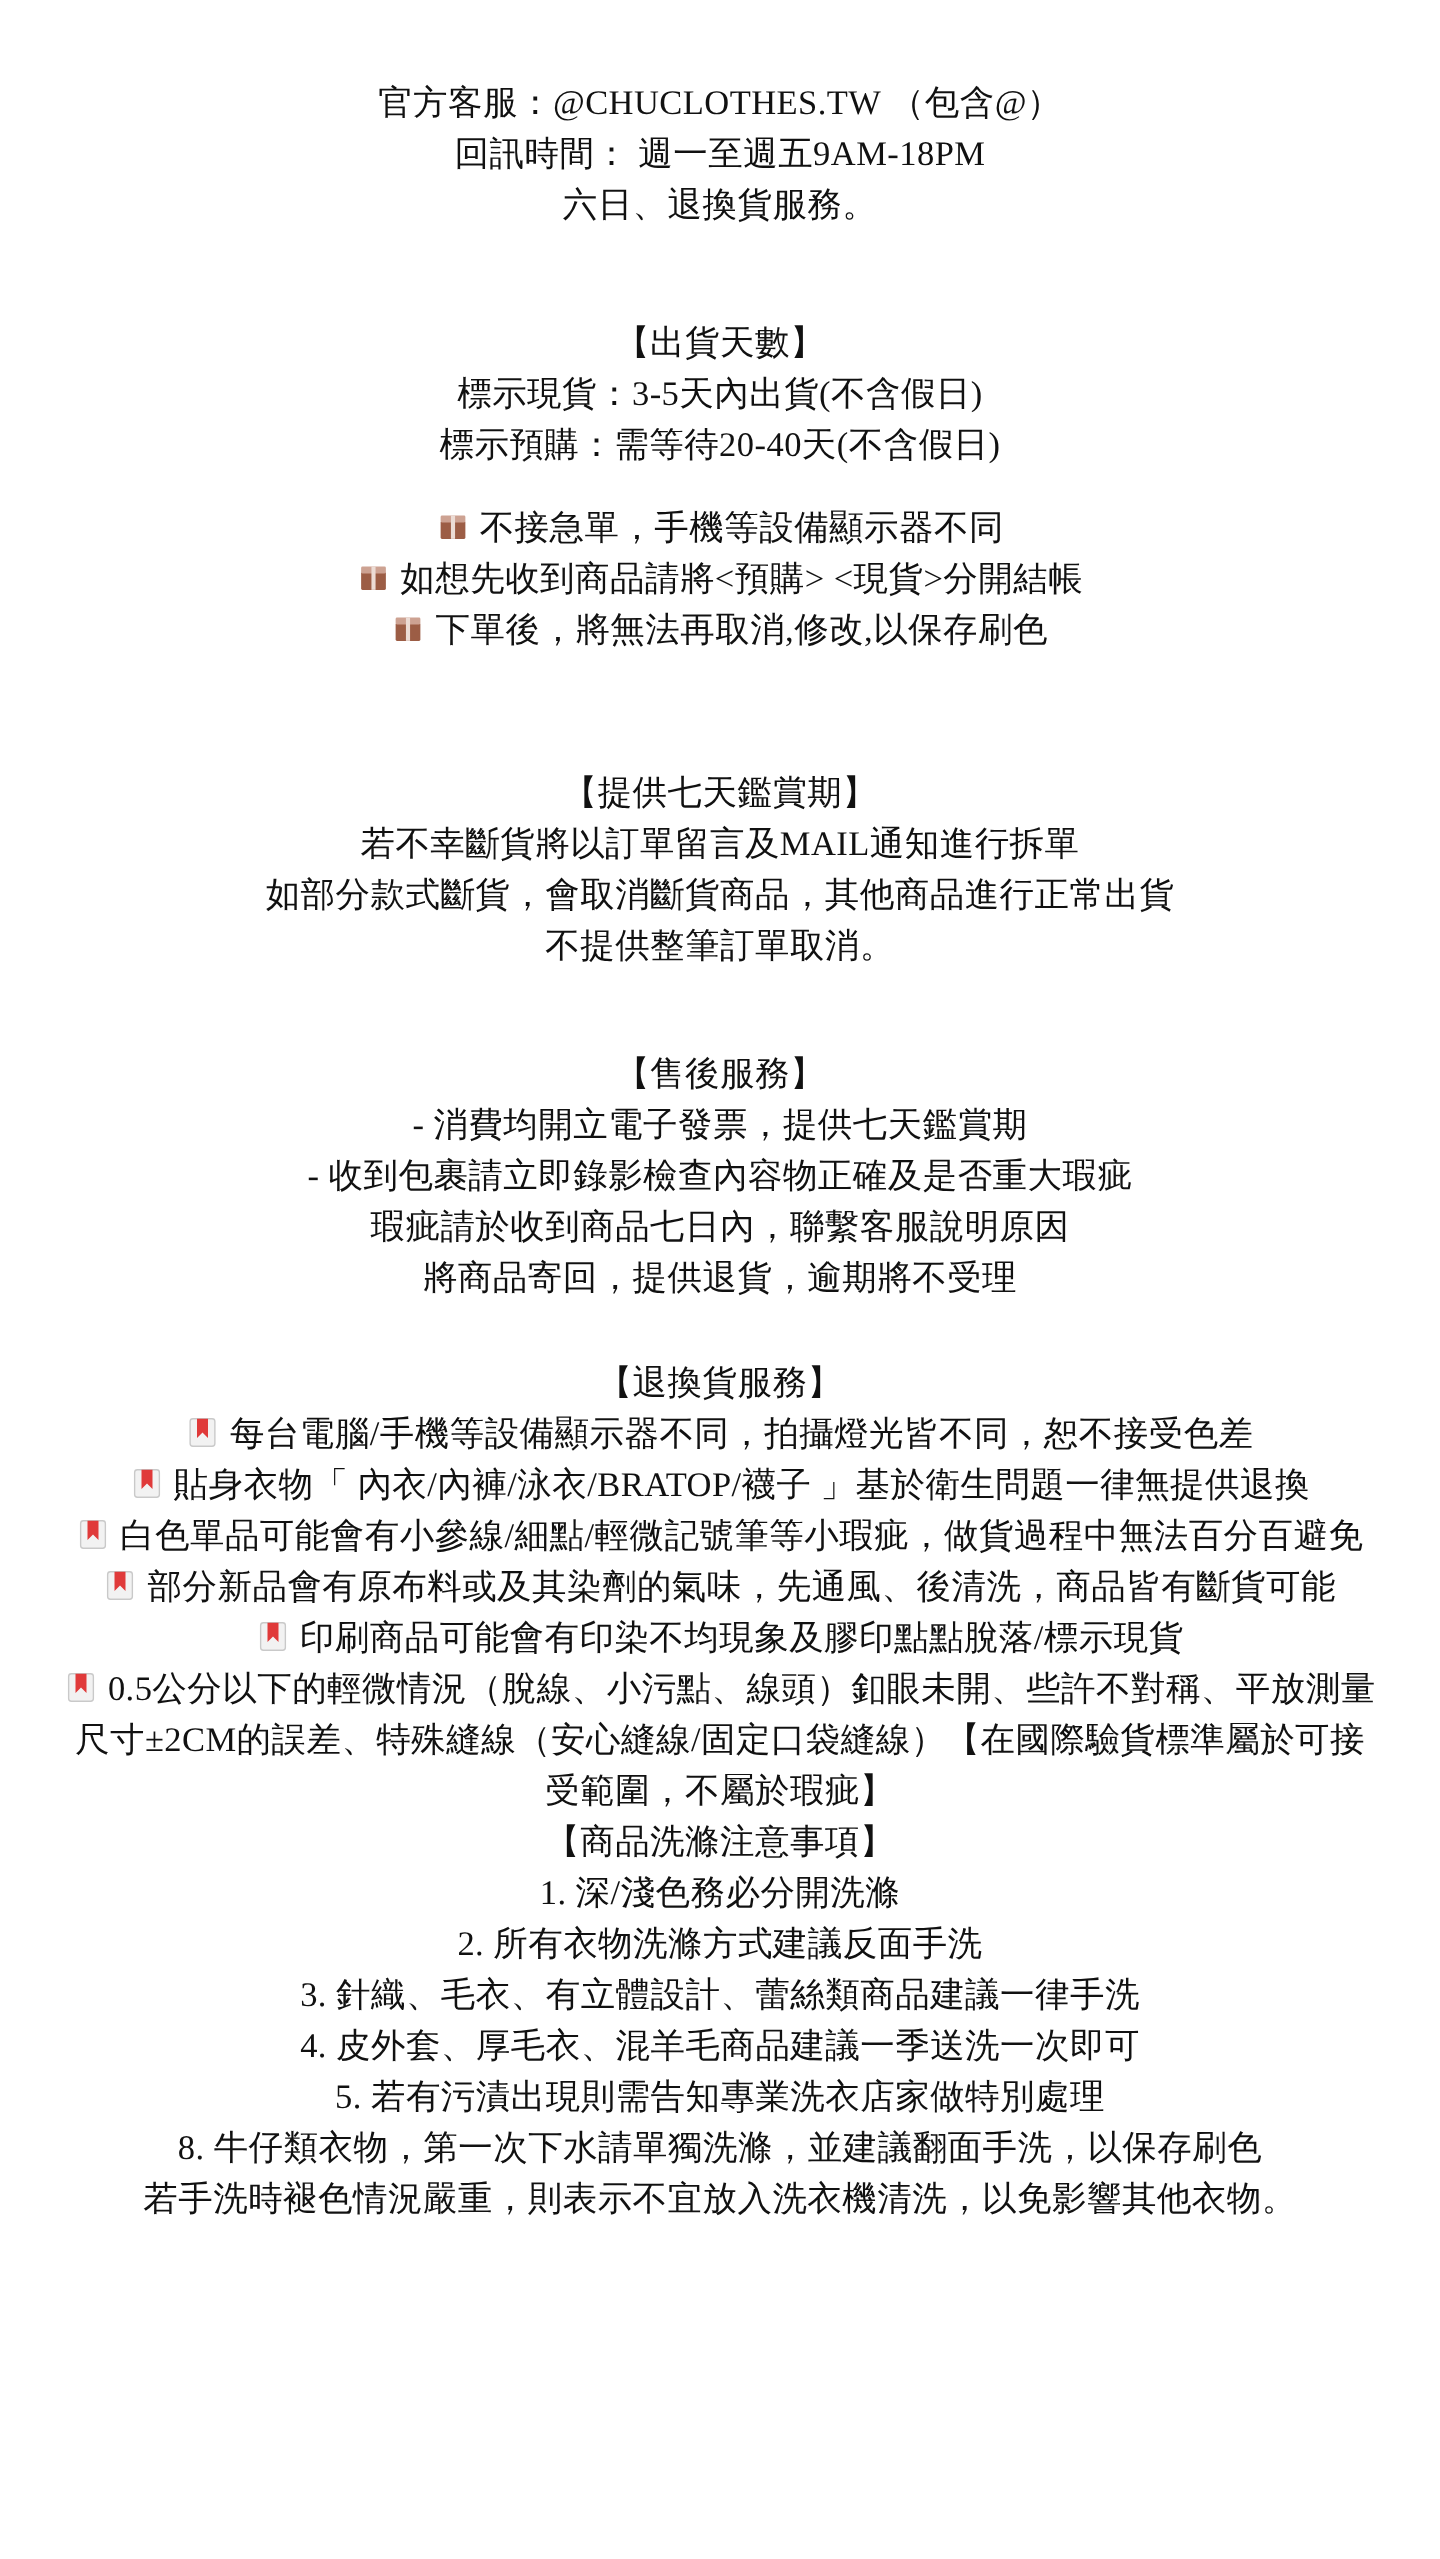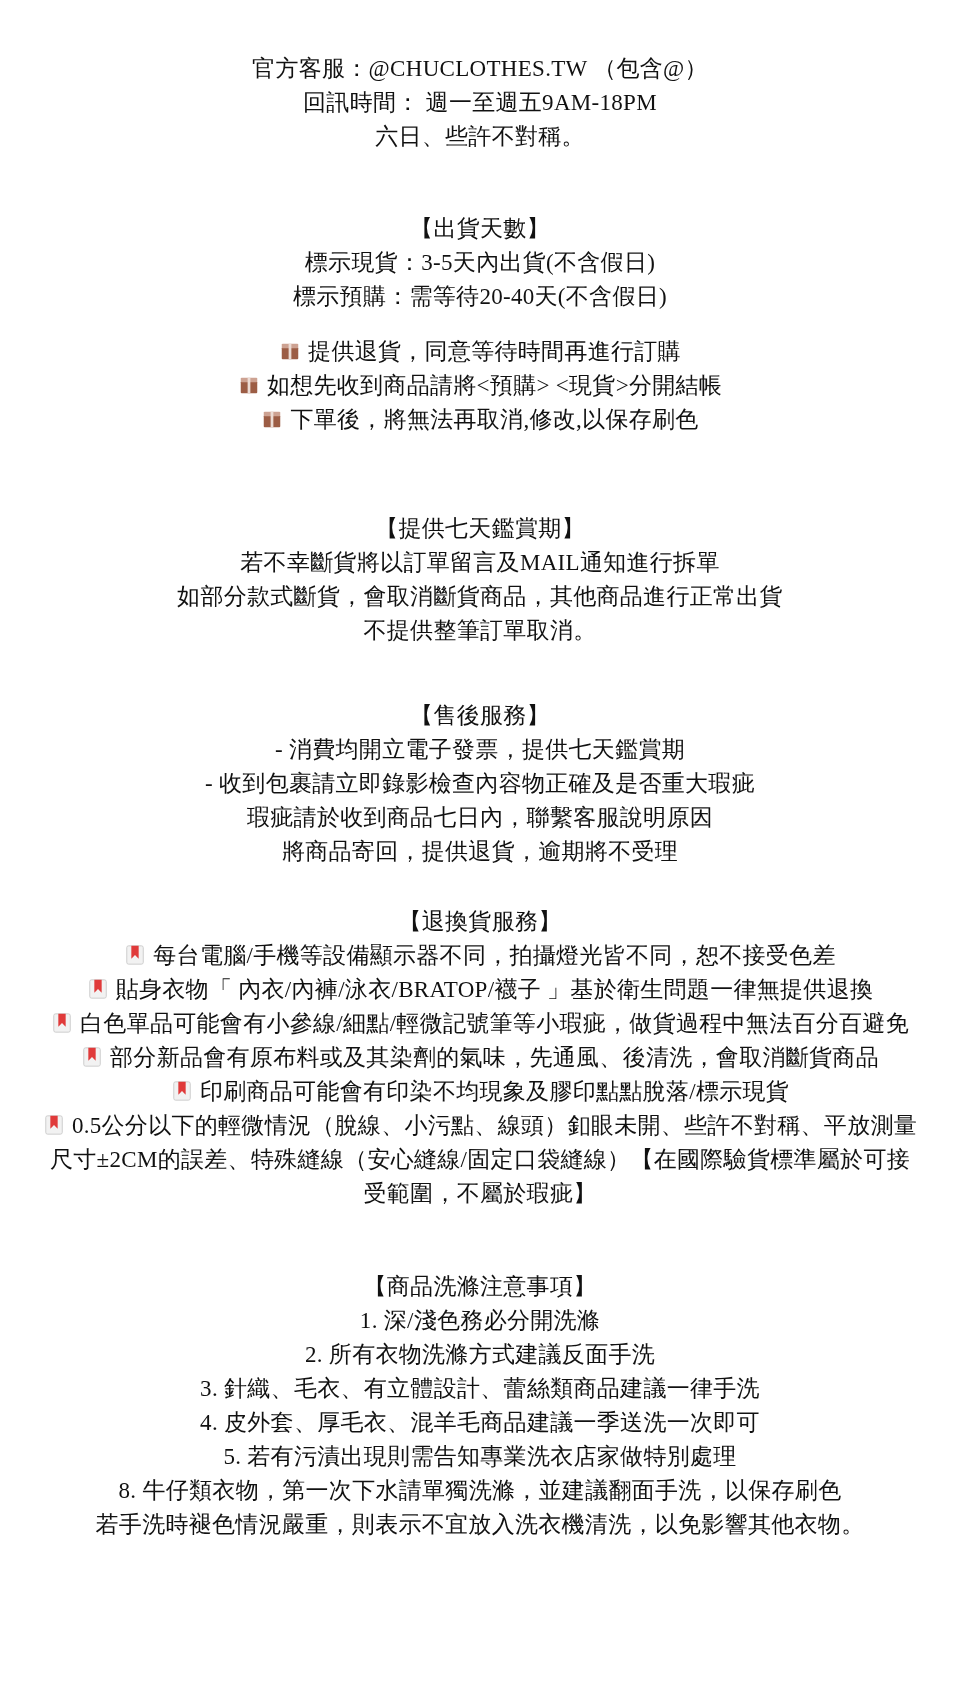--- a/index.html
+++ b/index.html
@@ -24,53 +24,53 @@
   }
   section { margin: 0 auto; max-width: 880px; }
   p { margin: 0; }
   .title { font-weight: normal; }
   
   .gap-contact   { margin-bottom: 58px; }
   .gap-shipping  { margin-bottom: 21px; }
   .gap-rules     { margin-bottom: 75px; }
   .gap-stockout  { margin-bottom: 51px; }
   .gap-aftersale { margin-bottom: 36px; }
-  .gap-returns   { margin-bottom: 59px; }
+  .gap-returns   { }
   .icon {
     display: inline-block;
     vertical-align: -3px;
     margin-right: 7px;
     width: 22px;
     height: 22px;
   }
   .icon svg { display: block; width: 22px; height: 22px; }
 </style>
 </head>
 <body>
 
 <main class="doc">
 
   <section class="gap-contact">
     <p>官方客服：@CHUCLOTHES.TW （包含@）</p>
     <p>回訊時間： 週一至週五9AM-18PM</p>
-    <p>六日、些許不對稱。</p>
+    <p>六日、退換貨服務。</p>
   </section>
 
   <section class="gap-shipping">
     <p class="title">【出貨天數】</p>
     <p>標示現貨：3-5天內出貨(不含假日)</p>
     <p>標示預購：需等待20-40天(不含假日)</p>
   </section>
 
   <section class="gap-rules">
     <p><span class="icon"><svg viewBox="0 0 24 24" aria-hidden="true">
             <rect x="3" y="8" width="18" height="13" rx="1" fill="#9c5d45"></rect>
             <rect x="3" y="4" width="18" height="5" rx="1" fill="#cda292"></rect>
             <rect x="10.5" y="4" width="3" height="17" fill="#ecdcd5"></rect>
-          </svg></span><span>提供退貨，同意等待時間再進行訂購</span></p>
+          </svg></span><span>不接急單，手機等設備顯示器不同</span></p>
     <p><span class="icon"><svg viewBox="0 0 24 24" aria-hidden="true">
             <rect x="3" y="8" width="18" height="13" rx="1" fill="#9c5d45"></rect>
             <rect x="3" y="4" width="18" height="5" rx="1" fill="#cda292"></rect>
             <rect x="10.5" y="4" width="3" height="17" fill="#ecdcd5"></rect>
           </svg></span><span>如想先收到商品請將&lt;預購&gt; &lt;現貨&gt;分開結帳</span></p>
     <p><span class="icon"><svg viewBox="0 0 24 24" aria-hidden="true">
             <rect x="3" y="8" width="18" height="13" rx="1" fill="#9c5d45"></rect>
             <rect x="3" y="4" width="18" height="5" rx="1" fill="#cda292"></rect>
             <rect x="10.5" y="4" width="3" height="17" fill="#ecdcd5"></rect>
           </svg></span><span>下單後，將無法再取消,修改,以保存刷色</span></p>
@@ -101,21 +101,21 @@
             <rect x="3" y="2" width="18" height="20" rx="2" fill="#f2f2f2" stroke="#c9c9c9"></rect>
             <path d="M8 2 h8 v14 l-4 -4 l-4 4 z" fill="#e03a3a"></path>
           </svg></span><span>貼身衣物「 內衣/內褲/泳衣/BRATOP/襪子 」基於衛生問題一律無提供退換</span></p>
     <p><span class="icon"><svg viewBox="0 0 24 24" aria-hidden="true">
             <rect x="3" y="2" width="18" height="20" rx="2" fill="#f2f2f2" stroke="#c9c9c9"></rect>
             <path d="M8 2 h8 v14 l-4 -4 l-4 4 z" fill="#e03a3a"></path>
           </svg></span><span>白色單品可能會有小參線/細點/輕微記號筆等小瑕疵，做貨過程中無法百分百避免</span></p>
     <p><span class="icon"><svg viewBox="0 0 24 24" aria-hidden="true">
             <rect x="3" y="2" width="18" height="20" rx="2" fill="#f2f2f2" stroke="#c9c9c9"></rect>
             <path d="M8 2 h8 v14 l-4 -4 l-4 4 z" fill="#e03a3a"></path>
-          </svg></span><span>部分新品會有原布料或及其染劑的氣味，先通風、後清洗，會取消斷貨商品</span></p>
+          </svg></span><span>部分新品會有原布料或及其染劑的氣味，先通風、後清洗，商品皆有斷貨可能</span></p>
     <p><span class="icon"><svg viewBox="0 0 24 24" aria-hidden="true">
             <rect x="3" y="2" width="18" height="20" rx="2" fill="#f2f2f2" stroke="#c9c9c9"></rect>
             <path d="M8 2 h8 v14 l-4 -4 l-4 4 z" fill="#e03a3a"></path>
           </svg></span><span>印刷商品可能會有印染不均現象及膠印點點脫落/標示現貨</span></p>
     <p><span class="icon"><svg viewBox="0 0 24 24" aria-hidden="true">
             <rect x="3" y="2" width="18" height="20" rx="2" fill="#f2f2f2" stroke="#c9c9c9"></rect>
             <path d="M8 2 h8 v14 l-4 -4 l-4 4 z" fill="#e03a3a"></path>
           </svg></span><span>0.5公分以下的輕微情況（脫線、小污點、線頭）釦眼未開、些許不對稱、平放測量尺寸±2CM的誤差、特殊縫線（安心縫線/固定口袋縫線）【在國際驗貨標準屬於可接受範圍，不屬於瑕疵】</span></p>
   </section>
 

